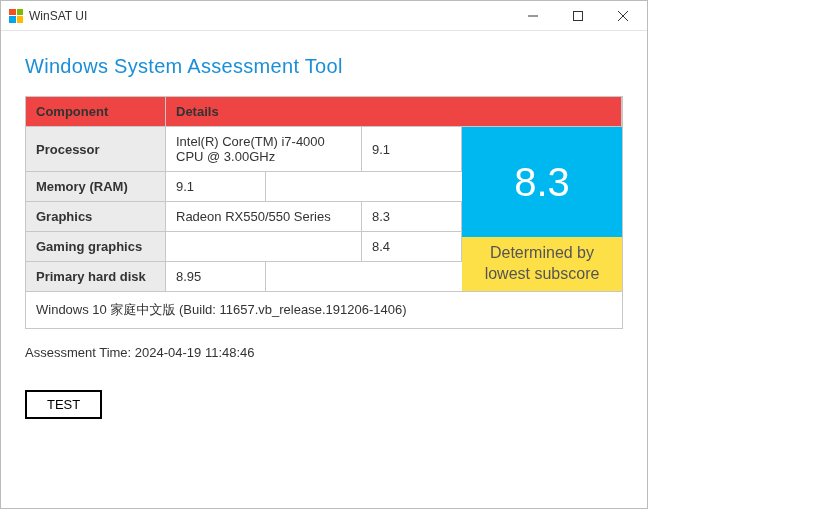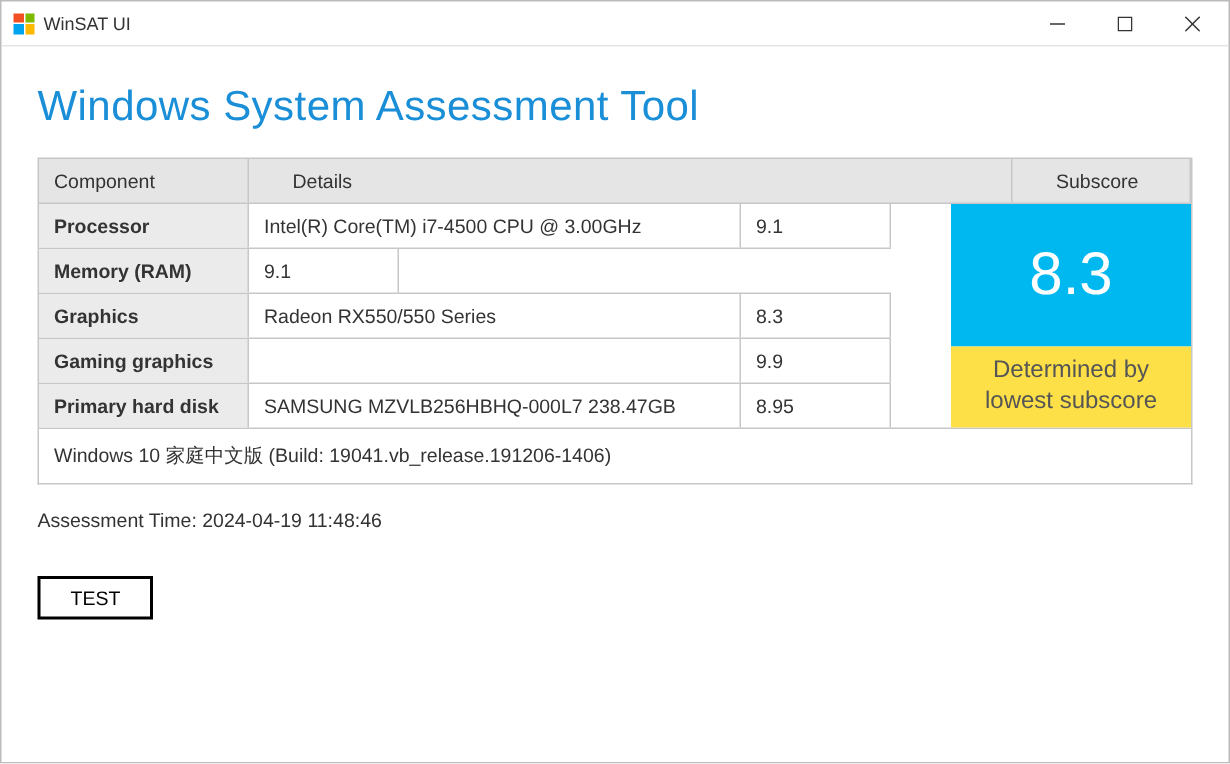--- a/index.html
+++ b/index.html
@@ -7,21 +7,21 @@
     font-family: "Segoe UI", Tahoma, sans-serif;
     font-size: 13px;
     background: #fff;
     color: #333;
     width: 820px;
     height: 509px;
     overflow: hidden;
   }
   .window {
     border: 1px solid #bbb;
-    width: 820px;
+    width: 648px;
     height: 509px;
     display: flex;
     flex-direction: column;
     background: #fff;
   }
   .titlebar {
     height: 30px;
     display: flex;
     align-items: center;
     border-bottom: 1px solid #e5e5e5;
@@ -55,38 +55,37 @@
     justify-content:center;
     color:#333;
   }
   .tbtn svg { width:10px; height:10px; }
   .content {
     padding: 24px 24px 0 24px;
     flex:1;
   }
   .heading {
     color: #1a8fd8;
-    font-size: 28px;
+    font-size: 20px;
     font-weight: 400;
     margin-bottom: 18px;
     letter-spacing: 0.3px;
   }
   .grid {
     border: 1px solid #c7c7c7;
     width: 100%;
   }
   .row {
     display:flex;
     border-bottom: 1px solid #c7c7c7;
   }
   .row:last-child { border-bottom:none; }
   .hdr {
-    background:#e5e5e5;
-    font-weight:400;
-    gap:19px;
+    background:#ef4444;
+    font-weight:700;
   }
   .cell {
     padding: 7px 10px;
     border-right: 1px solid #c7c7c7;
     font-size: 13px;
     display:flex;
     align-items:center;
   }
   .c-comp { width: 140px; }
   .c-det  { flex:1; }
@@ -179,56 +178,54 @@
   </div>
 
   <div class="content">
     <div class="heading">Windows System Assessment Tool</div>
 
     <div class="grid">
 
       <div class="row hdr">
         <div class="cell c-comp">Component</div>
         <div class="cell c-det">Details</div>
-        <div class="cell c-sub">Subscore</div>
-      </div>
-
-      <div style="display:flex;gap:40px;">
+      </div>
+
+      <div style="display:flex;">
         <div style="flex:1;">
           <div class="row">
             <div class="cell c-comp label-col">Processor</div>
-            <div class="cell c-det">Intel(R) Core(TM) i7-4500 CPU @ 3.00GHz</div>
+            <div class="cell c-det">Intel(R) Core(TM) i7-4000 CPU @ 3.00GHz</div>
             <div class="cell c-sub">9.1</div>
           </div>
           <div class="row">
             <div class="cell c-comp label-col">Memory (RAM)</div>
             <div class="cell c-sub">9.1</div>
           </div>
           <div class="row">
             <div class="cell c-comp label-col">Graphics</div>
             <div class="cell c-det">Radeon RX550/550 Series</div>
             <div class="cell c-sub">8.3</div>
           </div>
           <div class="row">
             <div class="cell c-comp label-col">Gaming graphics</div>
             <div class="cell c-det"></div>
-            <div class="cell c-sub">9.9</div>
+            <div class="cell c-sub">8.4</div>
           </div>
           <div class="row" style="border-bottom:none;">
             <div class="cell c-comp label-col">Primary hard disk</div>
-            <div class="cell c-det">SAMSUNG MZVLB256HBHQ-000L7 238.47GB</div>
             <div class="cell c-sub">8.95</div>
           </div>
         </div>
         <div class="base-cell" style="width:160px;">
           <div class="score-box">8.3</div>
           <div class="score-caption">Determined by lowest subscore</div>
         </div>
       </div>
     </div>
 
-    <div class="osrow">Windows 10 家庭中文版 (Build: 19041.vb_release.191206-1406)</div>
+    <div class="osrow">Windows 10 家庭中文版 (Build: 11657.vb_release.191206-1406)</div>
 
     <div class="assess-time">Assessment Time: 2024-04-19 11:48:46</div>
 
     <button class="test-btn">TEST</button>
   </div>
 </div>
 
 </body></html>

